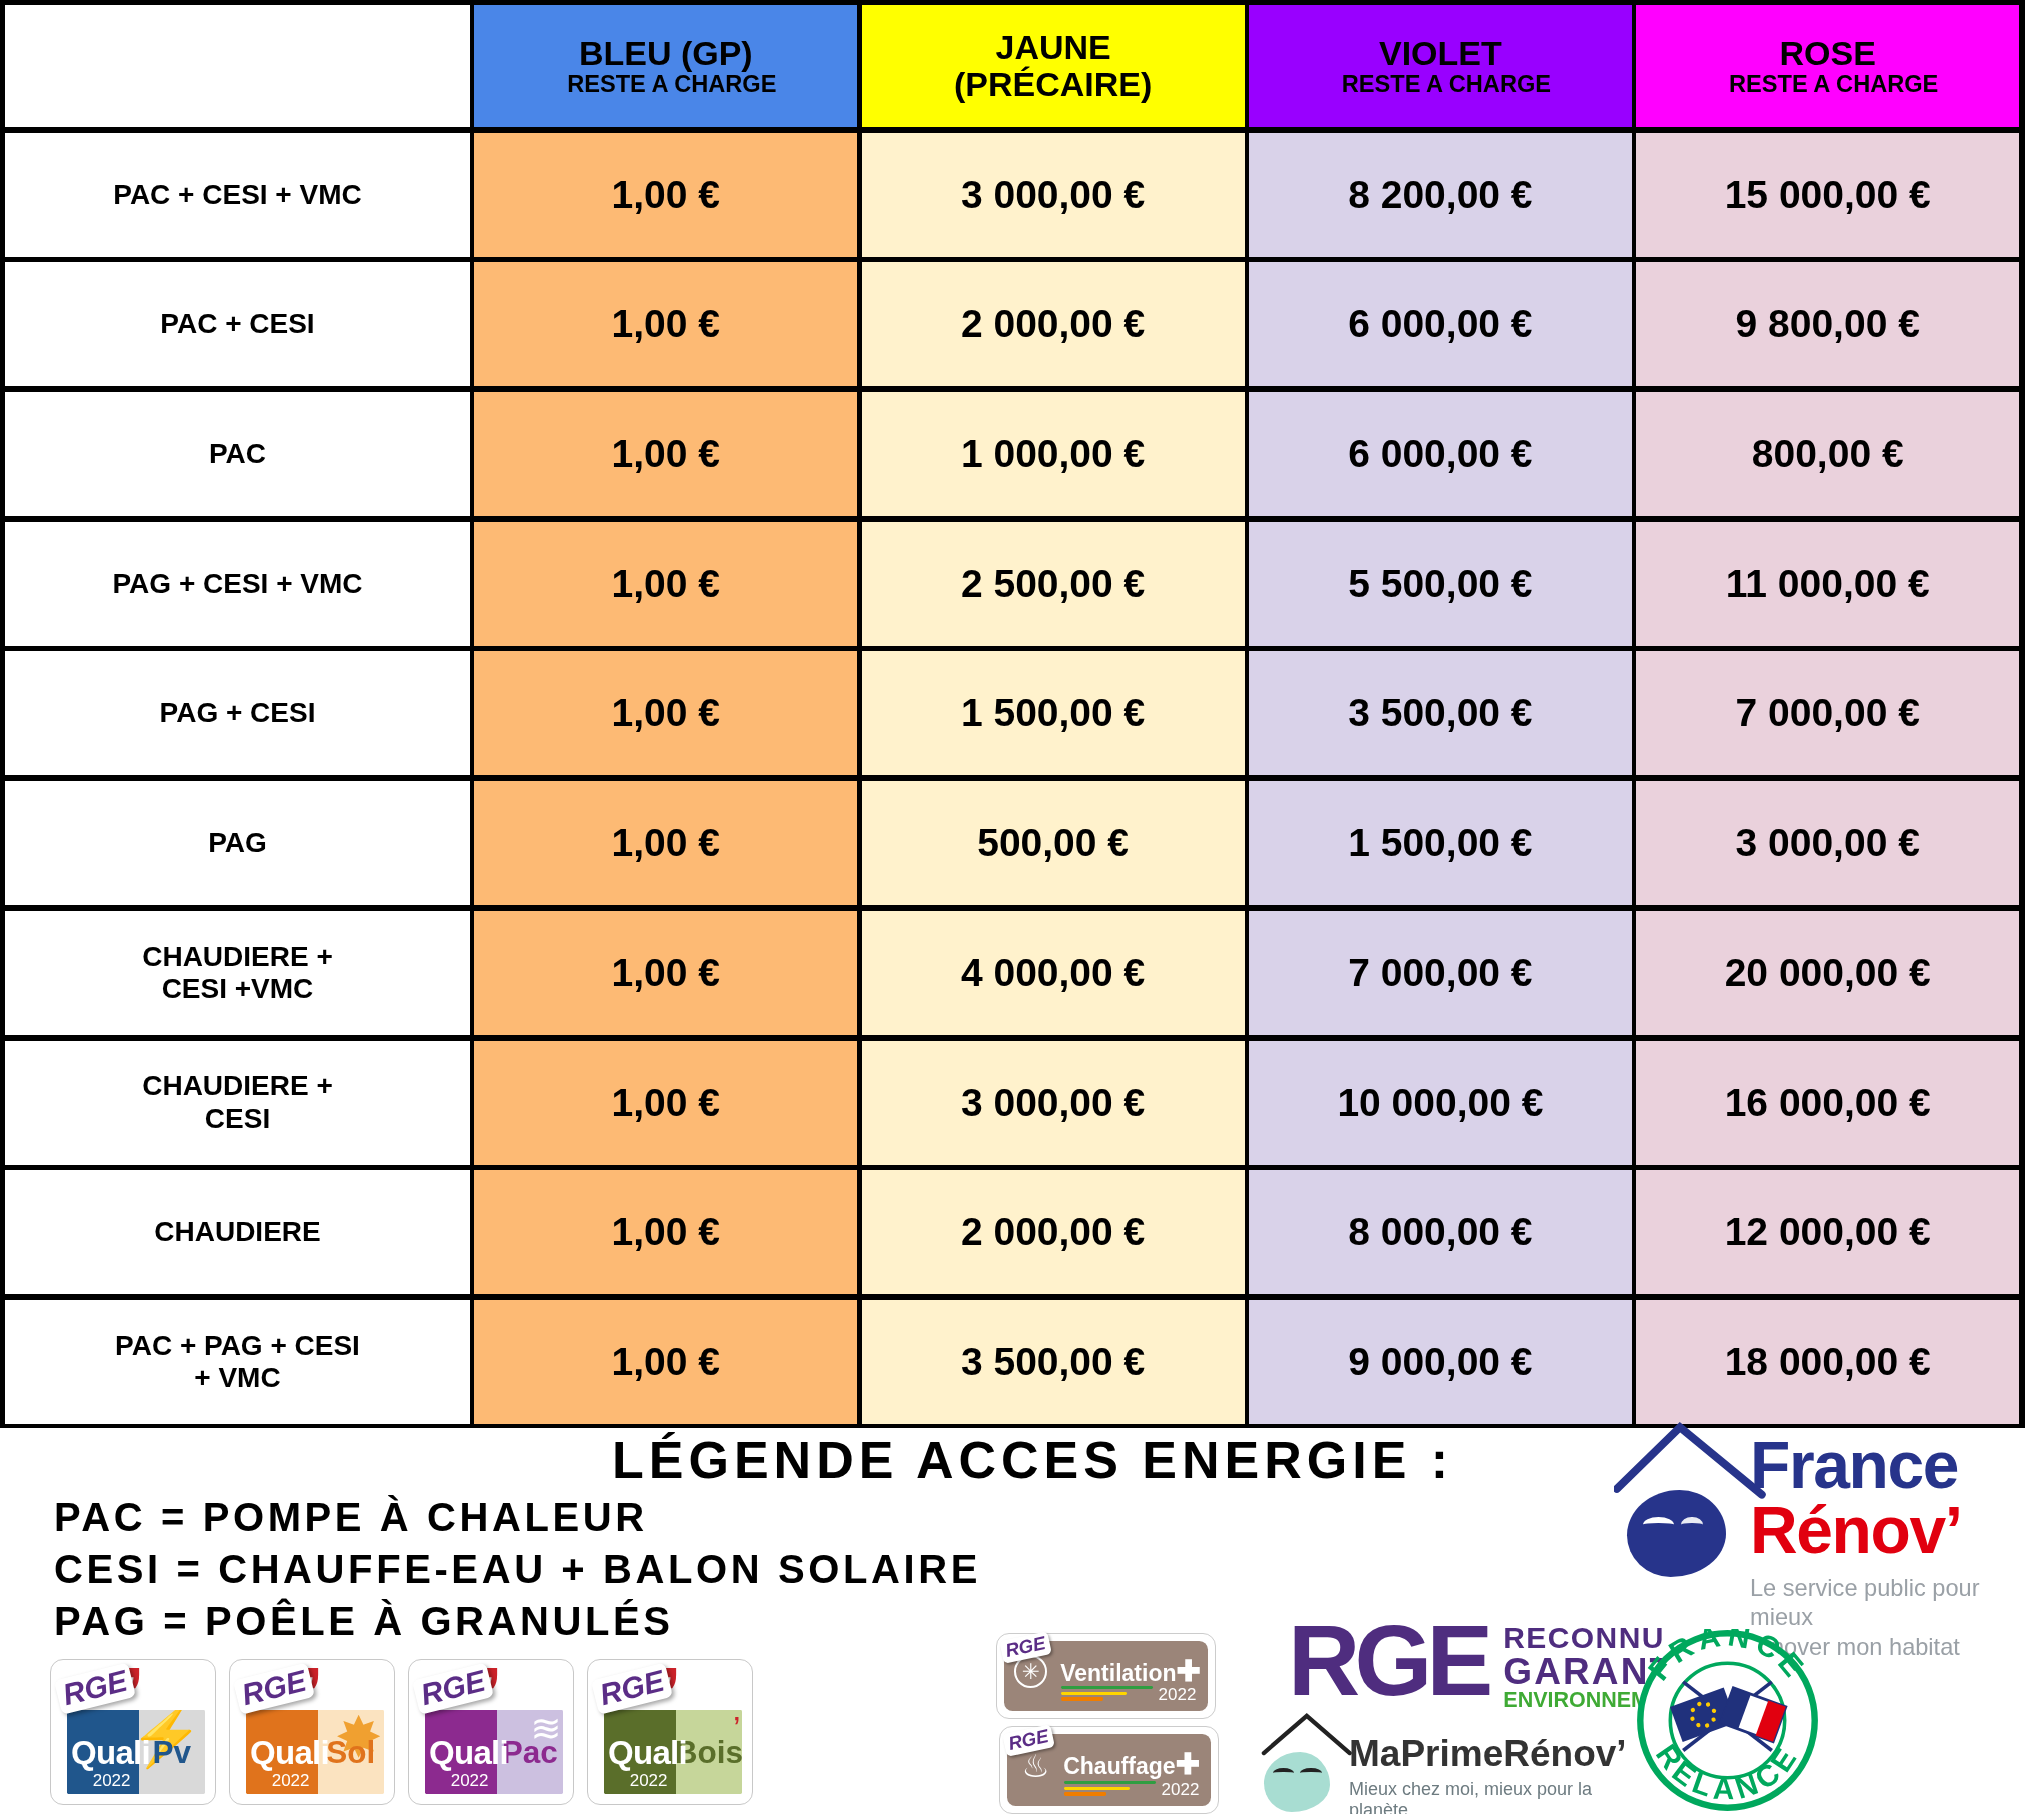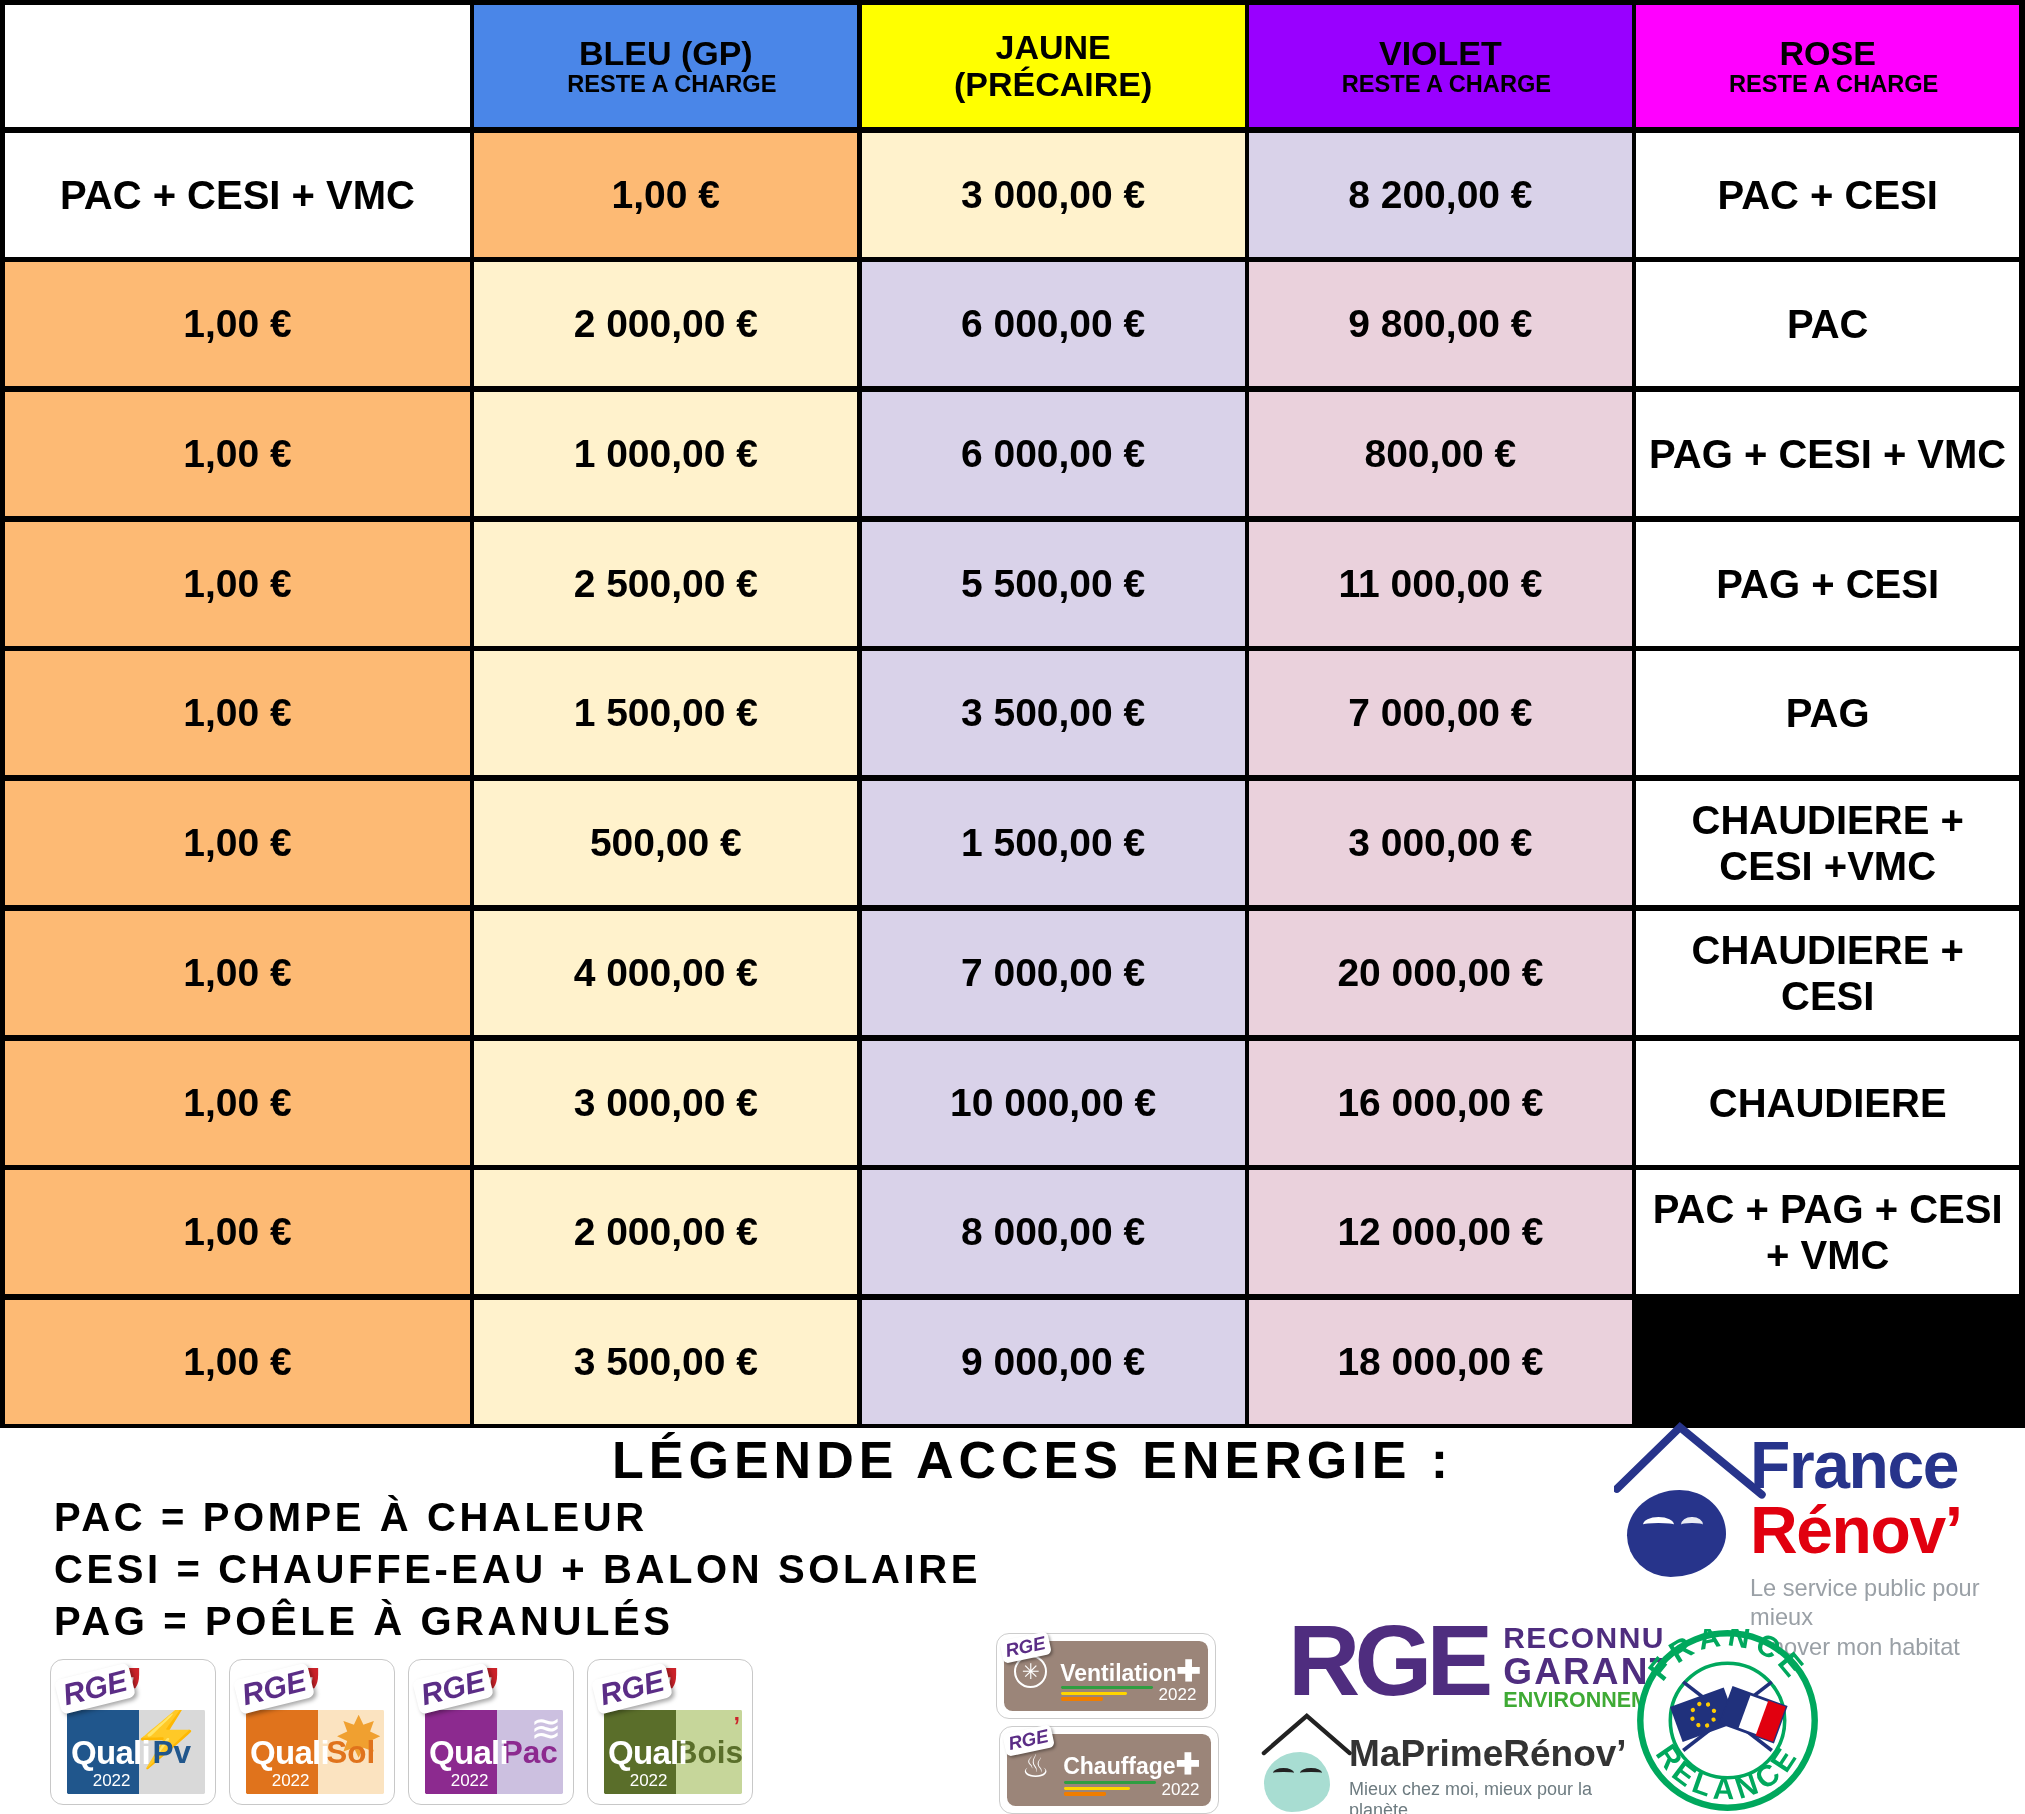--- a/index.html
+++ b/index.html
@@ -20,21 +20,21 @@
   .hdr-sub{font-size:23.6px;font-weight:bold;margin-left:12px;}
   .hdr-sub--big{font-size:34px;font-weight:bold;}
   .hd-bleu{background:#4a86e8;}
   .hd-jaune{background:#ffff00;}
   .hd-violet{background:#9900ff;}
   .hd-rose{background:#ff00ff;}
   .c-bleu{background:#fdba74;}
   .c-jaune{background:#fff2cc;}
   .c-violet{background:#d9d2e9;}
   .c-rose{background:#ead1dc;}
-  .lbl{font-size:40px;font-weight:bold;white-space:pre-line;line-height:1.15;padding:12px 10px;}
+  .lbl{font-size:28px;font-weight:bold;white-space:pre-line;line-height:1.15;padding:12px 10px;}
   .val{font-size:39px;font-weight:bold;}
 
   
   .legend-title{position:absolute;left:612px;top:1430px;font-size:52px;font-weight:bold;letter-spacing:5px;}
   .legend-items{position:absolute;left:54px;top:1491px;}
   .legend-item{font-size:40px;font-weight:bold;letter-spacing:3.6px;line-height:52px;white-space:nowrap;}
 
   
   .france-renov{position:absolute;left:1614px;top:1420px;width:401px;height:215px;}
   .fr-roof{position:absolute;left:0;top:0;}
@@ -129,20 +129,21 @@
     </div>
     <div class="cell hd hd-rose">
       <div class="hdr-title">ROSE</div>
       <div class="hdr-sub">RESTE A CHARGE</div>
     </div>
 
     <div class="cell lbl">PAC + CESI + VMC</div>
     <div class="cell val c-bleu">1,00 €</div>
     <div class="cell val c-jaune">3 000,00 €</div>
     <div class="cell val c-violet">8 200,00 €</div>
+    <div class="cell val c-rose">15 000,00 €</div>
 
     <div class="cell lbl">PAC + CESI</div>
     <div class="cell val c-bleu">1,00 €</div>
     <div class="cell val c-jaune">2 000,00 €</div>
     <div class="cell val c-violet">6 000,00 €</div>
     <div class="cell val c-rose">9 800,00 €</div>
 
     <div class="cell lbl">PAC</div>
     <div class="cell val c-bleu">1,00 €</div>
     <div class="cell val c-jaune">1 000,00 €</div>

